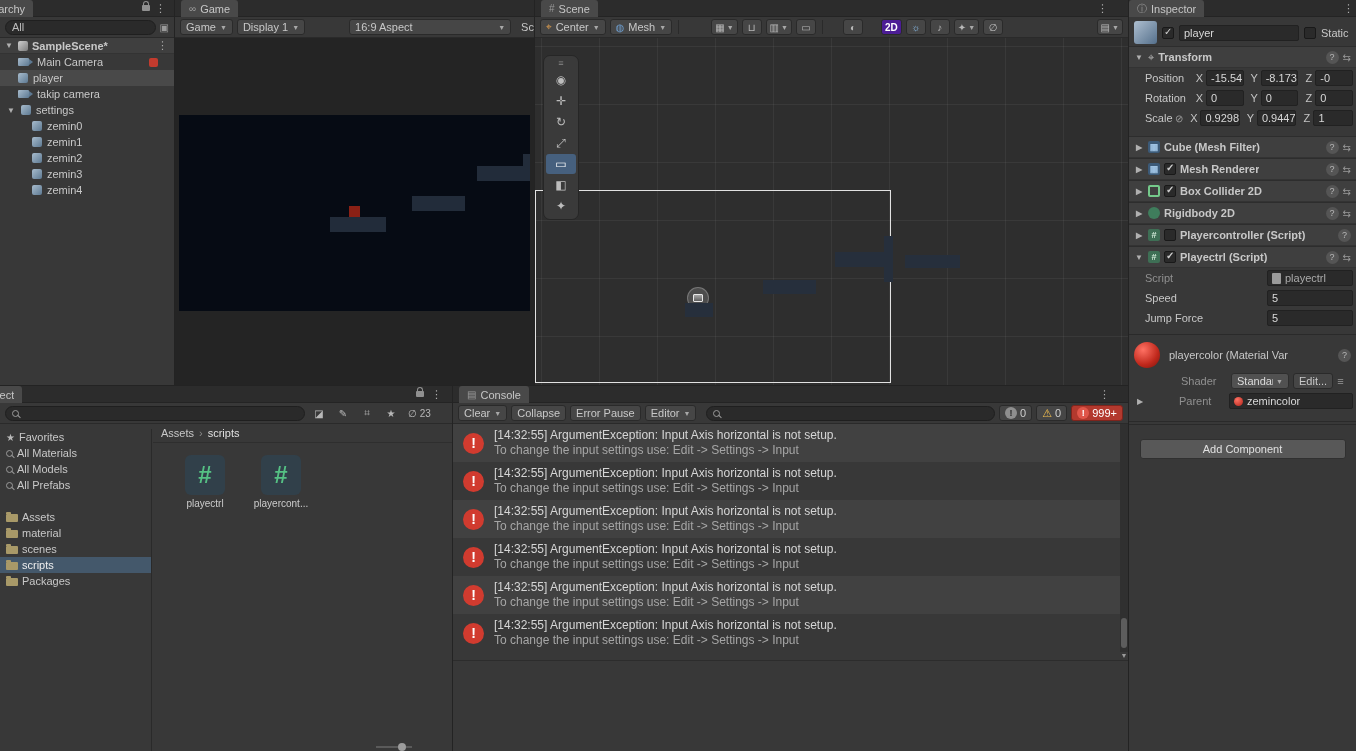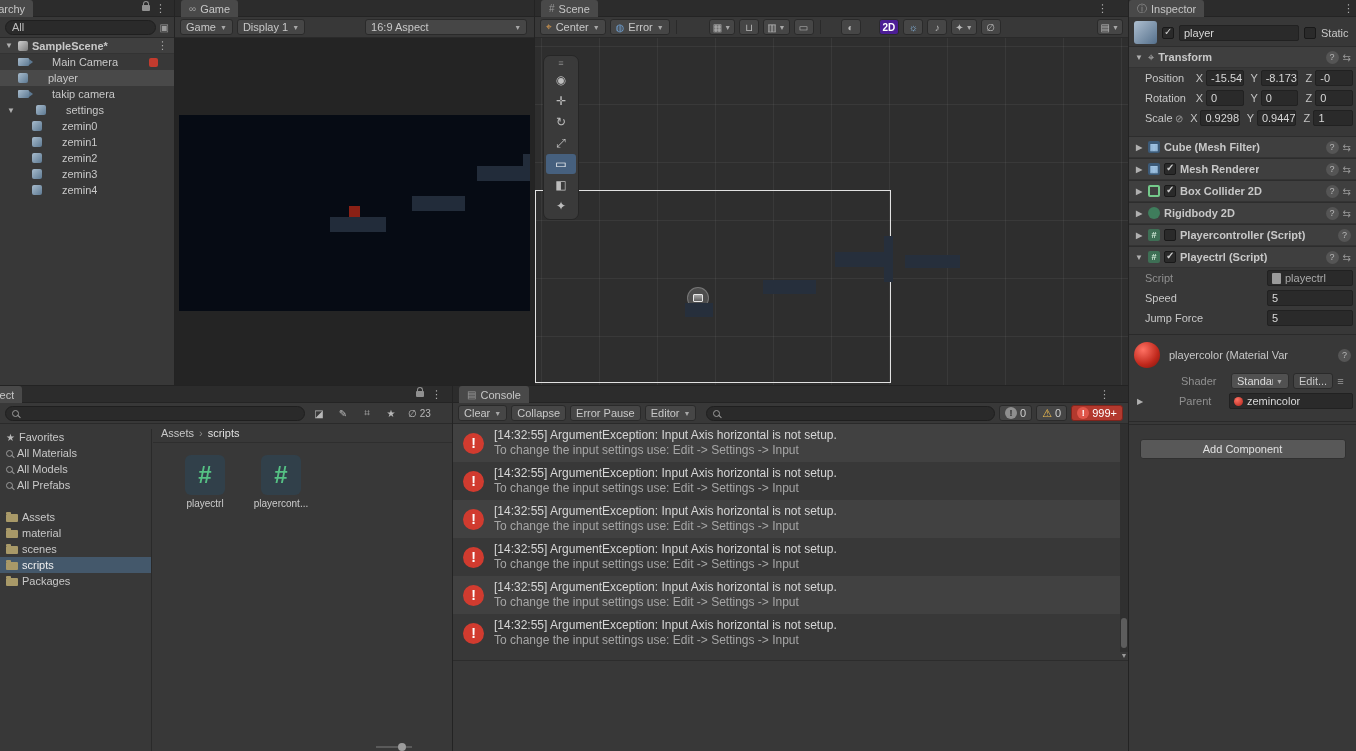--- a/index.html
+++ b/index.html
@@ -20,21 +20,21 @@
 .lock::before{content:"";position:absolute;left:1px;top:-4px;width:4px;height:3px;border:1px solid #909090;border-bottom:none;border-radius:3px 3px 0 0}
 .toolbar{position:absolute;left:0;right:0;top:17px;height:21px;background:#383838;border-bottom:1px solid #2a2a2a;display:flex;align-items:center;padding:0 5px;gap:4px;white-space:nowrap}
 .tbtn{background:#464646;border:1px solid #2a2a2a;border-radius:3px;height:16px;display:inline-flex;align-items:center;padding:0 5px;gap:4px;color:#c8c8c8;flex:0 0 auto}
 .ibtn{background:#464646;border:1px solid #2a2a2a;border-radius:3px;height:16px;min-width:20px;display:inline-flex;align-items:center;justify-content:center;gap:2px;color:#b8b8b8;padding:0 3px;font-size:10px;flex:0 0 auto}
 .ibtn.active{background:#4c1d95;color:#fff}
 .caret{font-size:7px;color:#a8a8a8}
 .sep{width:1px;height:14px;background:#2a2a2a;margin:0 2px;flex:0 0 auto}
 .mag{width:7px;height:7px;border:1px solid #9a9a9a;border-radius:50%;position:relative;flex:0 0 auto}
 .mag::after{content:"";position:absolute;width:4px;height:1px;background:#9a9a9a;transform:rotate(45deg);right:-3px;bottom:-1px}
 .searchfield{background:#2a2a2a;border:1px solid #1f1f1f;border-radius:8px;height:15px;display:flex;align-items:center;padding:0 6px;gap:4px;color:#bdbdbd}
-.row16{height:16px;display:flex;align-items:center;gap:20px;white-space:nowrap}
+.row16{height:16px;display:flex;align-items:center;gap:5px;white-space:nowrap}
 .fold{width:10px;font-size:8px;color:#b0b0b0;text-align:center;flex:0 0 auto}
 .icon-cube{width:10px;height:10px;border-radius:2px;background:linear-gradient(135deg,#a8bccd,#5d7992);flex:0 0 auto}
 .icon-camera{width:11px;height:8px;background:linear-gradient(135deg,#a8bccd,#5d7992);border-radius:1px;position:relative;flex:0 0 auto;margin-right:3px}
 .icon-camera::after{content:"";position:absolute;right:-4px;top:1px;border-left:4px solid #5d7992;border-top:3px solid transparent;border-bottom:3px solid transparent}
 .redbadge{width:9px;height:9px;border-radius:2px;background:#c23b2e;margin-left:auto;margin-right:16px;flex:0 0 auto}
 .hrow{padding-left:18px}
 .hrow.child{padding-left:32px}
 .hrow.sel{background:#494949}
 .scene-row{height:16px;background:#3f3f3f;display:flex;align-items:center;gap:4px;padding-left:4px;border-bottom:1px solid #333}
 .icon-scene{width:10px;height:10px;border-radius:2px;background:linear-gradient(135deg,#cfcfcf,#7c7c7c);flex:0 0 auto}
@@ -199,21 +199,21 @@
   </div>
   <div class="toolbar">
     <span class="tbtn">
       <span>Game</span>
         <span class="caret">▼</span>
     </span>
     <span class="tbtn">
       <span>Display 1</span>
         <span class="caret">▼</span>
     </span>
-    <span class="tbtn" style="margin-left:56px;width:162px;justify-content:space-between">
+    <span class="tbtn" style="margin-left:40px;width:162px;justify-content:space-between">
       <span>16:9 Aspect</span>
         <span class="caret">▼</span>
     </span>
     <span style="margin-left:6px">Scale</span>
   </div>
   <div id="game-content">
     <div id="game-render">
         <div class="platform" style="left: 151px; top: 102px; width: 56px; height: 15px; background: rgb(34, 44, 58);"></div>
         <div class="platform" style="left: 233px; top: 81px; width: 53px; height: 15px; background: rgb(34, 44, 58);"></div>
         <div class="platform" style="left: 298px; top: 51px; width: 53px; height: 15px; background: rgb(34, 44, 58);"></div>
@@ -232,21 +232,21 @@
     <span class="dots" style="right:20px">⋮</span>
   </div>
   <div class="toolbar">
     <span class="tbtn">
       <span style="color:#d89a4e;font-size:10px">⌖</span>
       <span>Center</span>
         <span class="caret">▼</span>
     </span>
     <span class="tbtn">
       <span style="color:#6f9fd0;font-size:10px">◍</span>
-      <span>Error</span>
+      <span>Mesh</span>
         <span class="caret">▼</span>
     </span>
     <span class="sep"></span>
     <span class="ibtn" style="margin-left:26px">▦<span class="caret">▼</span></span>
     <span class="ibtn">⊔</span>
     <span class="ibtn">▥<span class="caret">▼</span></span>
     <span class="ibtn">▭</span>
     <span class="sep"></span>
     <span class="ibtn" style="margin-left:14px">◐</span>
     <span class="ibtn active" style="margin-left:14px;font-weight:bold">

